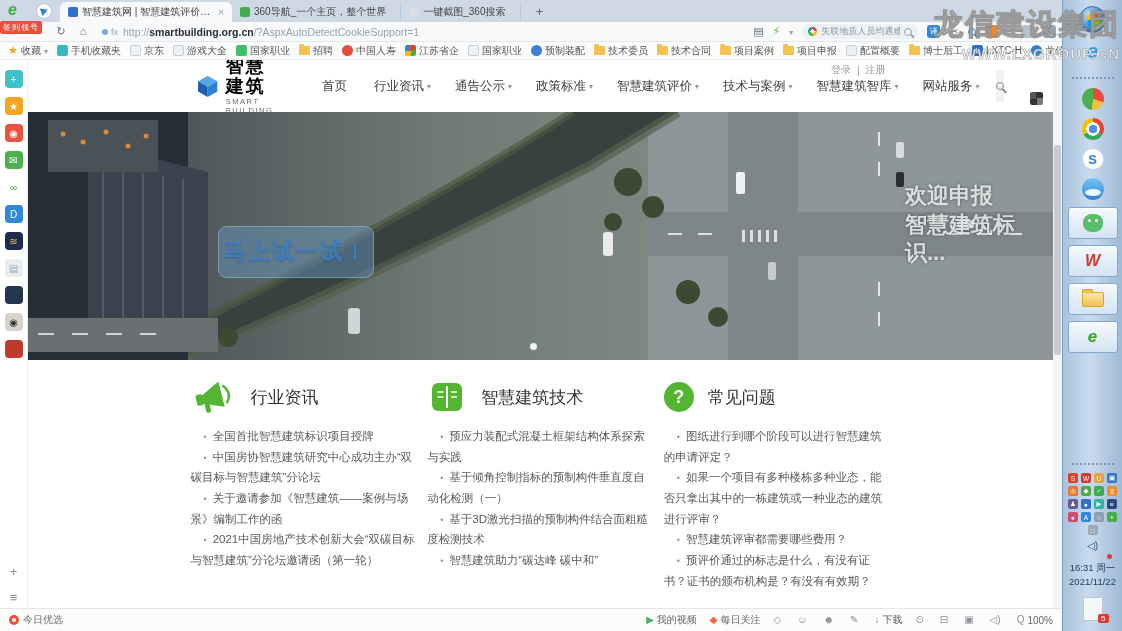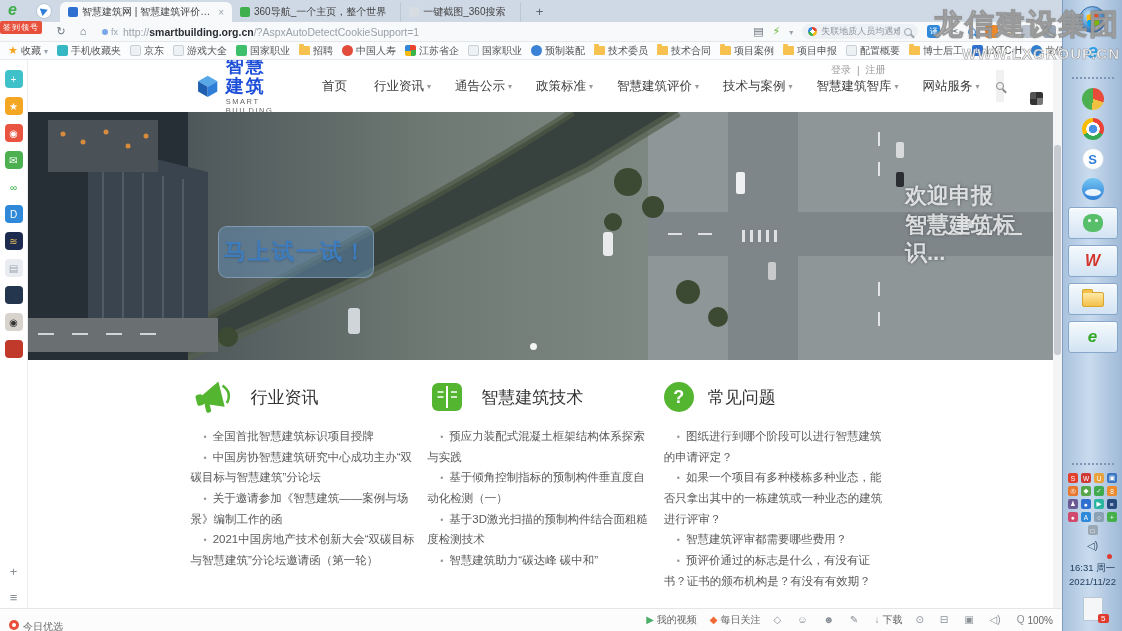--- a/index.html
+++ b/index.html
@@ -63,21 +63,21 @@
 .g-plus::after{content:"+"}.g-menu::after{content:"≡"}
 
 .page{flex:1;position:relative;overflow:hidden;background:#fff}
 .vsb{width:9px;background:#f3f4f6;position:relative;flex:0 0 auto}
 .vsb .thumb{position:absolute;left:1px;top:85px;width:7px;height:210px;background:#c7cbd1;border-radius:3px}
 
 
 .sheader{height:52px;position:relative}
 .shc{width:690px;margin:0 auto;height:100%;position:relative;display:flex;align-items:center}
 .slogo{display:flex;align-items:center;gap:7px}
-.ltext .t1{font-size:18px;font-weight:bold;color:#1d4ed8;letter-spacing:2px;line-height:1.1}
+.ltext .t1{font-size:18px;font-weight:bold;color:#000000;letter-spacing:2px;line-height:1.1}
 .ltext .t2{font-size:7.5px;color:#666;letter-spacing:1.5px}
 .snav{display:flex;margin-left:26px;align-items:flex-end}
 .nv{font-size:12.5px;color:#3c3c3c;padding:0 12px;display:flex;align-items:center;gap:3px;white-space:nowrap}
 .nv .cr{font-size:8px;color:#999}
 .sbtn{width:32px;height:32px;background:#f1f1f1;color:#888;display:flex;align-items:center;justify-content:center;margin-left:4px}
 .auth{position:absolute;right:0;top:3px;font-size:10px;color:#999;display:flex;gap:6px;align-items:center}
 .qr{position:absolute;right:10px;top:32px;width:13px;height:13px;background:conic-gradient(#333 0 25%,#777 0 50%,#333 0 75%,#555 0);border-radius:2px}
 
 
 .hero{height:248px;position:relative;overflow:hidden;background:#5a6560}
@@ -97,21 +97,21 @@
 .col li{text-indent:13px}
 .col li::before{content:"•";color:#9a9a9a;font-size:9px;margin-right:6px}
 
 
 .cases{width:690px;margin:16px auto 0}
 .chead2{display:flex;justify-content:space-between;align-items:flex-end;border-bottom:1px solid #e8e8e8}
 .ctitle{font-size:17px;color:#333;display:inline-block;padding-bottom:8px;border-bottom:3px solid #8dc63f;margin-bottom:-1px}
 .more{font-size:10px;color:#999;border:1px solid #ddd;border-radius:3px;padding:3px 11px;margin-bottom:7px;background:#fff}
 
 
-.statusbar{height:17px;border-top:1px solid #e6e6e6;background:#fcfcfc;display:flex;padding:11px 9px;font-size:10px;color:#666;flex:0 0 auto}
+.statusbar{height:17px;border-top:1px solid #e6e6e6;background:#fcfcfc;display:flex;align-items:center;padding:11px 9px;font-size:10px;color:#666;flex:0 0 auto}
 .sdot{width:10px;height:10px;border-radius:50%;background:#e8503c;margin-right:4px;position:relative}
 .sdot::after{content:"";position:absolute;left:3px;top:3px;width:4px;height:4px;border-radius:50%;background:#fff}
 .sright{margin-left:auto;display:flex;align-items:center;gap:13px}
 .st{display:flex;align-items:center;gap:3px}
 .st .gy{font-size:10px;line-height:1}
 
 
 .taskbar{position:absolute;right:0;top:0;width:60px;height:631px;background:linear-gradient(90deg,#a9c2dd,#c9dbee 45%,#9fb9d6);border-left:1px solid #7f9cbd;display:flex;flex-direction:column;align-items:center;padding:6px 0}
 .orb{width:27px;height:27px;border-radius:50%;background:radial-gradient(circle at 35% 30%,#bfe0fa,#4d8cc8 55%,#1f4f8a);border:1px solid #3a6ea8;display:flex;align-items:center;justify-content:center;flex:0 0 auto}
 .flag{width:12px;height:12px;border-radius:2px;background:conic-gradient(#f25022 0 25%,#7fba00 0 50%,#00a4ef 0 75%,#ffb900 0);transform:rotate(-6deg)}

